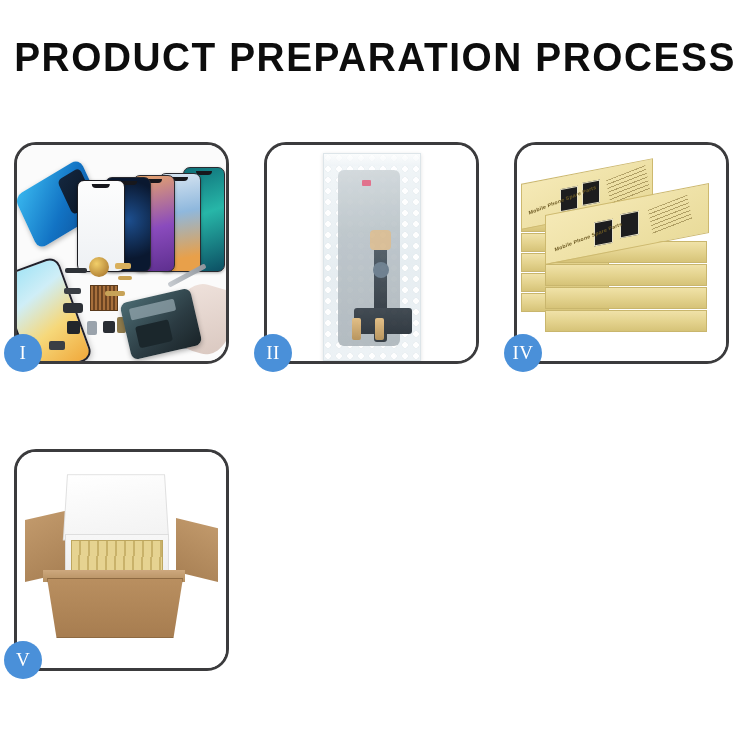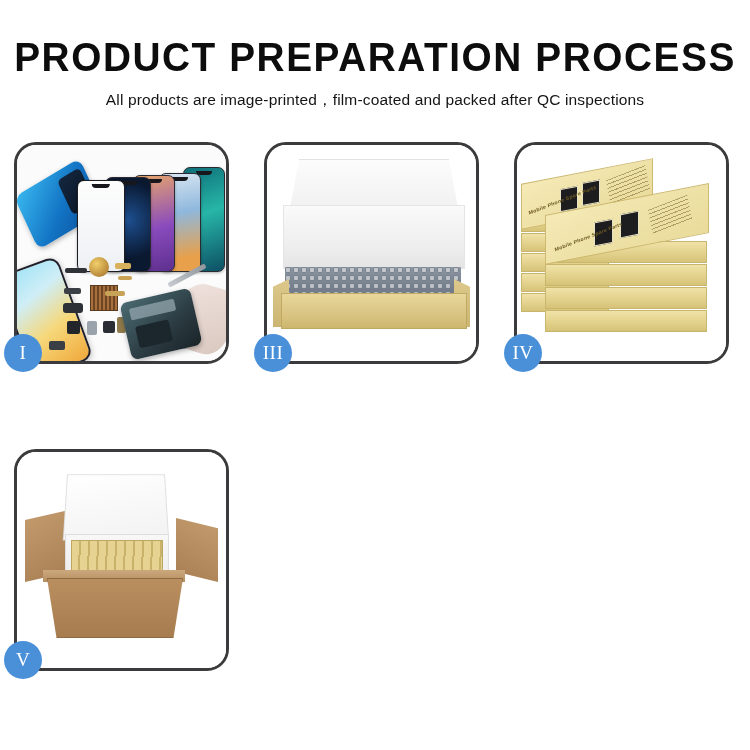--- a/index.html
+++ b/index.html
@@ -426,21 +426,20 @@
     opacity: .75;
   }
   .c6-s1 { left: 52px; top: 96px; width: 12px; height: 20px; transform: skewY(18deg); }
   .c6-s2 { left: 54px; top: 160px; width: 12px; height: 18px; transform: skewY(18deg); }
 </style>
 </head>
 <body>
 
 <div class="header">
   <h1 class="page-title">PRODUCT PREPARATION PROCESS</h1>
-  <p class="page-subtitle">All products are image-printed，film-coated and packed after QC inspections</p>
 </div>
 
 <div class="grid">
 
   <div class="cell">
     <div class="card">
       <div class="photo p1">
         <div class="scene">
           <div class="glass-left"></div>
           <div class="phone-fan">
@@ -479,36 +478,40 @@
           <div class="tweezer"></div>
           <div class="chassis"></div>
         </div>
       </div>
     </div>
     <div class="badge">
       <span>I</span>
     </div>
   </div>
 
-
   <div class="cell">
     <div class="card">
-      <div class="photo p3">
-        <div class="lid"></div>
-        <div class="foam"></div>
-        <div class="bubblefill"></div>
-        <div class="boxside-l"></div>
-        <div class="boxside-r"></div>
-        <div class="boxfront"></div>
+      <div class="photo p2">
+        <div class="bubblebag">
+          <div class="bag-seal"></div>
+          <div class="screen-inside">
+            <div class="pink-tab"></div>
+            <div class="flex-cable"></div>
+            <div class="conn-row"></div>
+            <div class="conn-gold-l"></div>
+            <div class="conn-gold-r"></div>
+          </div>
+        </div>
       </div>
     </div>
     <div class="badge">
-      <span>III</span>
+      <span>II</span>
     </div>
   </div>
+
 
   <div class="cell">
     <div class="card">
       <div class="photo p4">
         <div class="stack">
 
           <div class="sbox" style="left:4px;  top:68px;  width:86px; height:17px;"></div>
           <div class="sbox" style="left:4px;  top:88px;  width:86px; height:17px;"></div>
           <div class="sbox" style="left:4px;  top:108px; width:86px; height:17px;"></div>
           <div class="sbox" style="left:4px;  top:128px; width:86px; height:17px;"></div>

